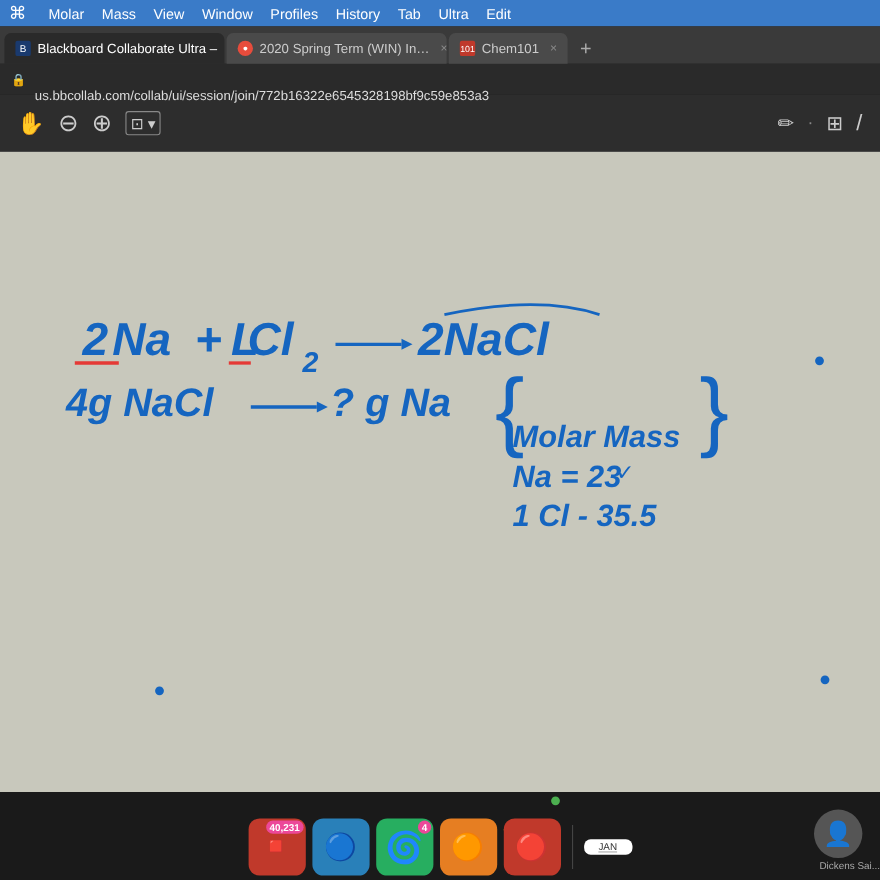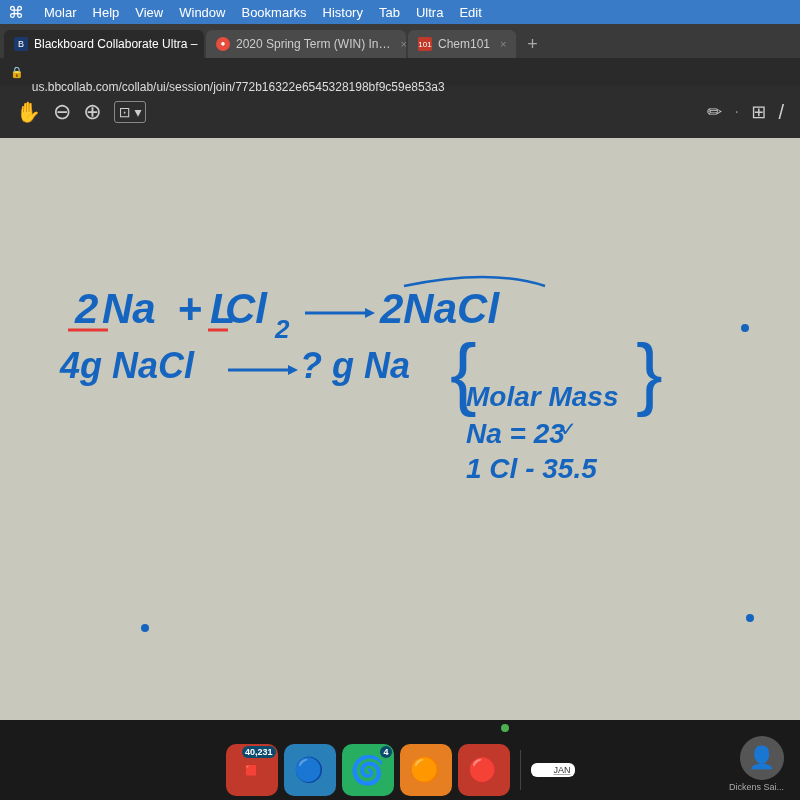--- a/index.html
+++ b/index.html
@@ -172,21 +172,21 @@
       justify-content: center;
       font-size: 28px;
       cursor: pointer;
       position: relative;
       flex-shrink: 0;
     }
     .dock-badge {
       position: absolute;
       top: 2px;
       right: 2px;
-      background: #0c4a6e;
+      background: #ec4899;
       color: white;
       font-size: 9px;
       border-radius: 8px;
       padding: 1px 3px;
       font-weight: bold;
     }
 
     
     .center-icons {
       display: flex;
@@ -215,36 +215,36 @@
       overflow: hidden;
       display: flex;
       align-items: center;
       justify-content: center;
       color: #ccc;
       font-size: 10px;
       text-align: center;
     }
     .user-label {
       position: absolute;
-      right: 16px;
+      right: 0;
       bottom: 8px;
       color: #aaa;
       font-size: 9px;
     }
   </style>
 </head>
 <body>
 
 <div class="menu-bar">
   <span class="menu-item apple">⌘</span>
   <span class="menu-item">Molar</span>
-  <span class="menu-item">Help</span>
+  <span class="menu-item">Mass</span>
   <span class="menu-item">View</span>
   <span class="menu-item">Window</span>
-  <span class="menu-item">Bookmarks</span>
+  <span class="menu-item">Profiles</span>
   <span class="menu-item">History</span>
   <span class="menu-item">Tab</span>
   <span class="menu-item">Ultra</span>
   <span class="menu-item">Edit</span>
 </div>
 
 <div class="tab-bar">
   <div class="tab active">
     <div class="tab-icon" style="background:#1a3a6e; border-radius:2px; display:flex; align-items:center; justify-content:center;">
       <span style="color:white;font-size:9px;">B</span>
@@ -364,21 +364,21 @@
     </div>
     <div class="dock-icon" style="background:#e67e22;">
       <span style="font-size:24px;">🟠</span>
     </div>
     <div class="dock-icon" style="background:#c0392b;">
       <span style="font-size:24px;">🔴</span>
     </div>
 
     <div style="width:1px;height:40px;background:#444;margin:0 4px;"></div>
 
-    <div style="font-size:10px;color:#aaa;text-align:right;width:44px;text-decoration:underline;">
+    <div style="font-size:10px;color:#aaa;text-align:center;width:44px;text-decoration:underline;">
       <div style="background:#fff;border-radius:6px;padding:2px 4px;color:#333;font-size:9px;">JAN</div>
     </div>
   </div>
 
   <div class="user-avatar">
     <span style="font-size:22px;">👤</span>
   </div>
   <span class="user-label">Dickens Sai...</span>
 </div>
 

